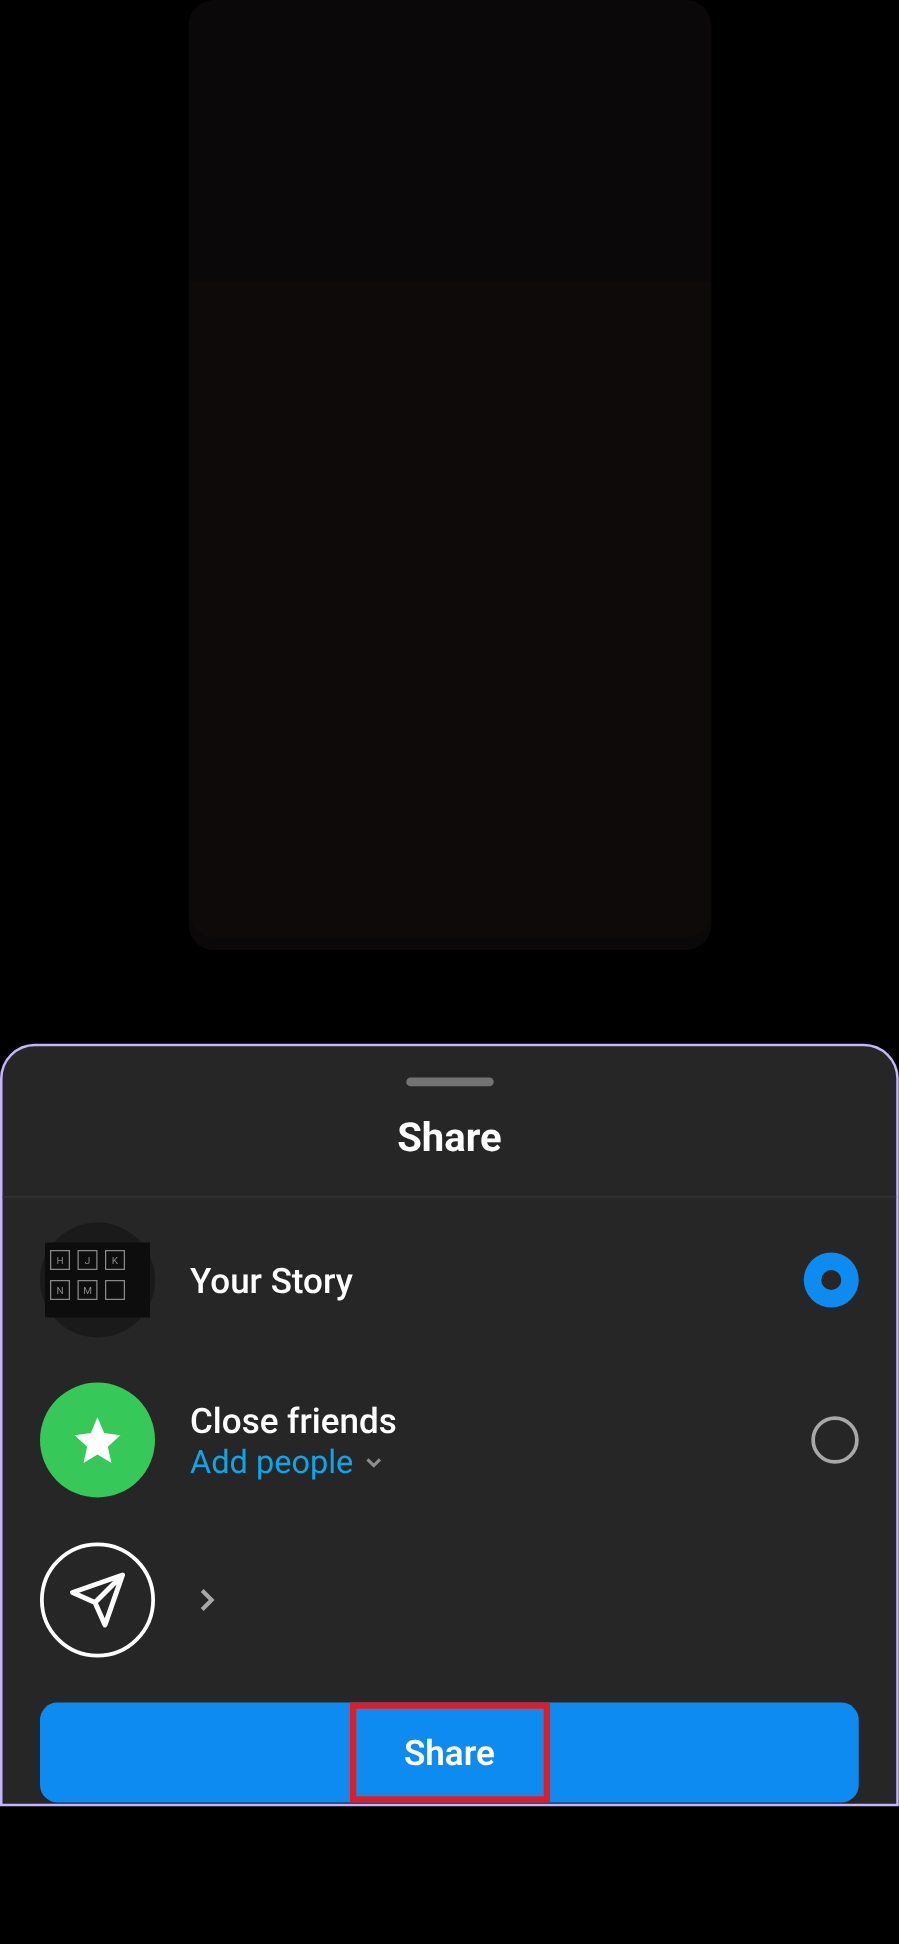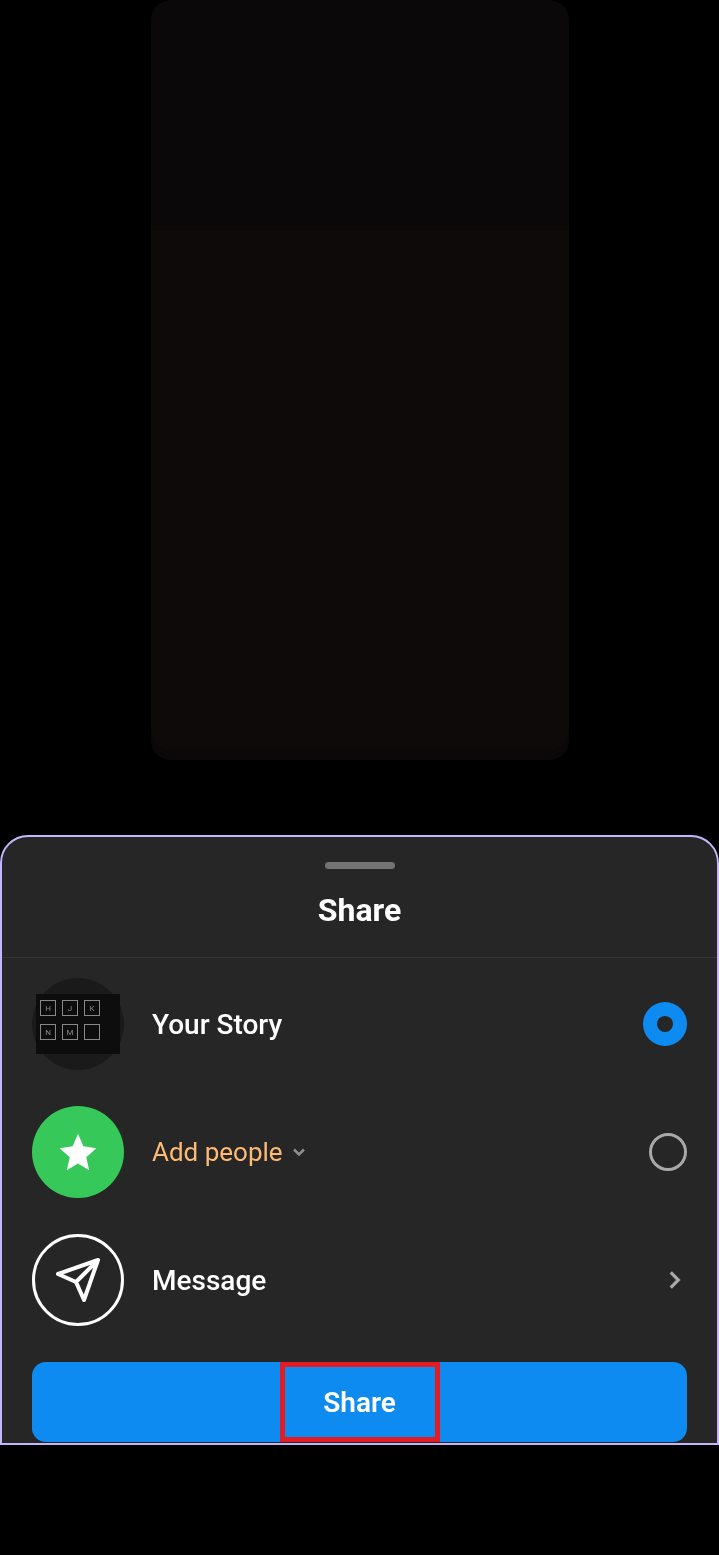--- a/index.html
+++ b/index.html
@@ -124,21 +124,21 @@
     display: flex;
     flex-direction: column;
     gap: 2px;
   }
   .option-label {
     color: #ffffff;
     font-size: 28px;
     font-weight: 500;
   }
   .option-sublabel {
-    color: #fdba74;
+    color: #0ea5e9;
     font-size: 26px;
     display: flex;
     align-items: center;
     gap: 6px;
   }
   .radio-selected {
     width: 44px;
     height: 44px;
     border-radius: 50%;
     background: #0d8bf0;
@@ -218,39 +218,37 @@
     </div>
   </div>
 
   <div class="option-row">
     <div class="avatar-circle avatar-green">
       <svg width="44" height="44" viewBox="0 0 24 24">
         <path fill="#ffffff" d="M12 2l2.9 6.9L22 9.9l-5.5 5 1.6 7.1L12 18.3 5.9 22l1.6-7.1L2 9.9l7.1-1z"></path>
       </svg>
     </div>
     <div class="option-text">
+      <div class="option-label">Close friends</div>
       <div class="option-sublabel">
         <span>Add people</span>
         <svg width="20" height="20" viewBox="0 0 24 24">
           <path fill="none" stroke="#8e8e8e" stroke-width="3" d="M6 9l6 6 6-6"></path>
         </svg>
       </div>
     </div>
     <div class="radio-unselected"></div>
   </div>
 
   <div class="option-row">
     <div class="avatar-circle avatar-outline">
       <svg width="48" height="48" viewBox="0 0 24 24">
         <path fill="none" stroke="#ffffff" stroke-width="2" stroke-linejoin="round" d="M22 2L2 9l9 4 4 9 7-20z M11 13L22 2"></path>
       </svg>
     </div>
-    <div class="option-text">
-      <div class="option-label">Message</div>
-    </div>
     <svg class="chevron-right" width="26" height="26" viewBox="0 0 24 24">
       <path fill="none" stroke="#a8a8a8" stroke-width="3" d="M9 5l7 7-7 7"></path>
     </svg>
   </div>
 
   <div class="share-button">
     <span>Share</span>
     <div class="red-box"></div>
   </div>
 </div>

